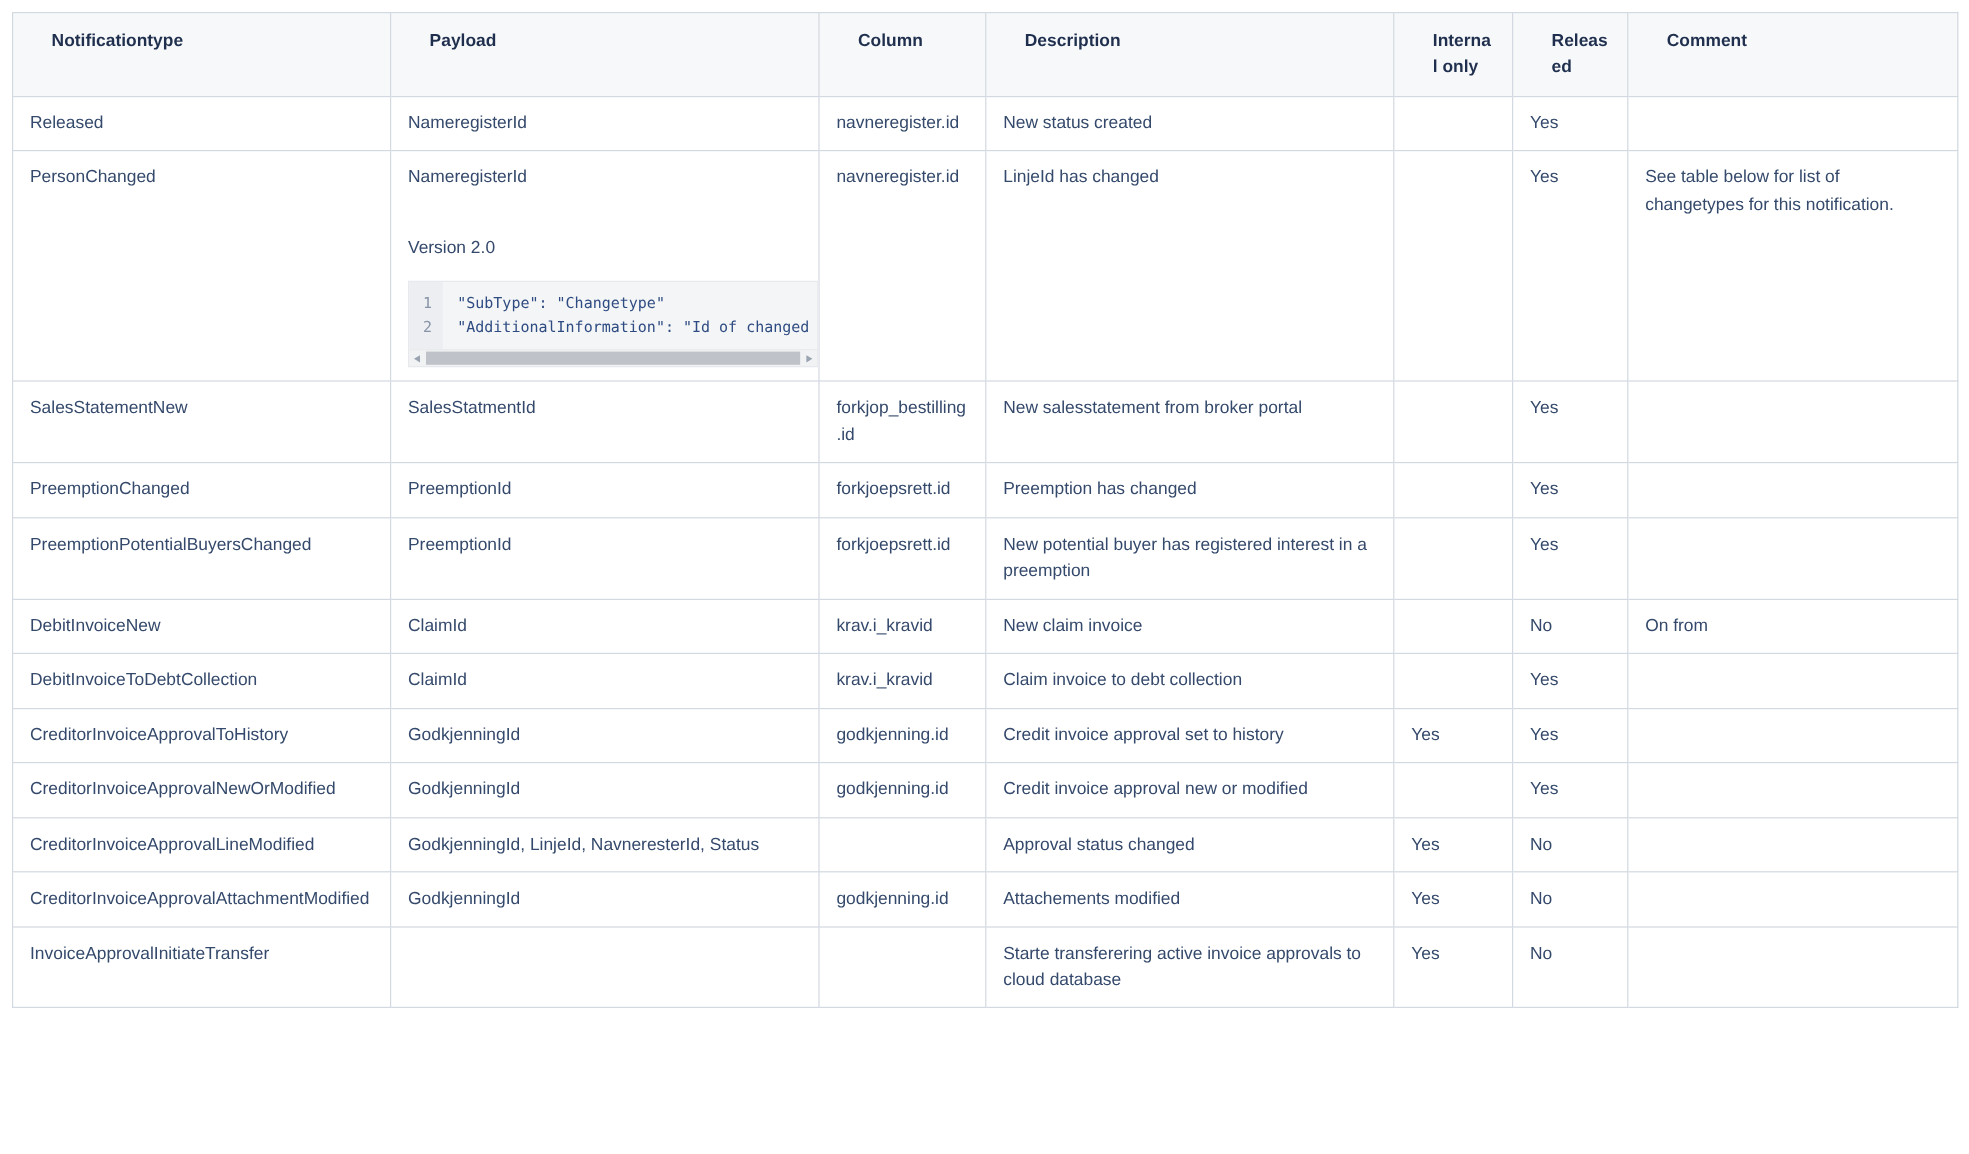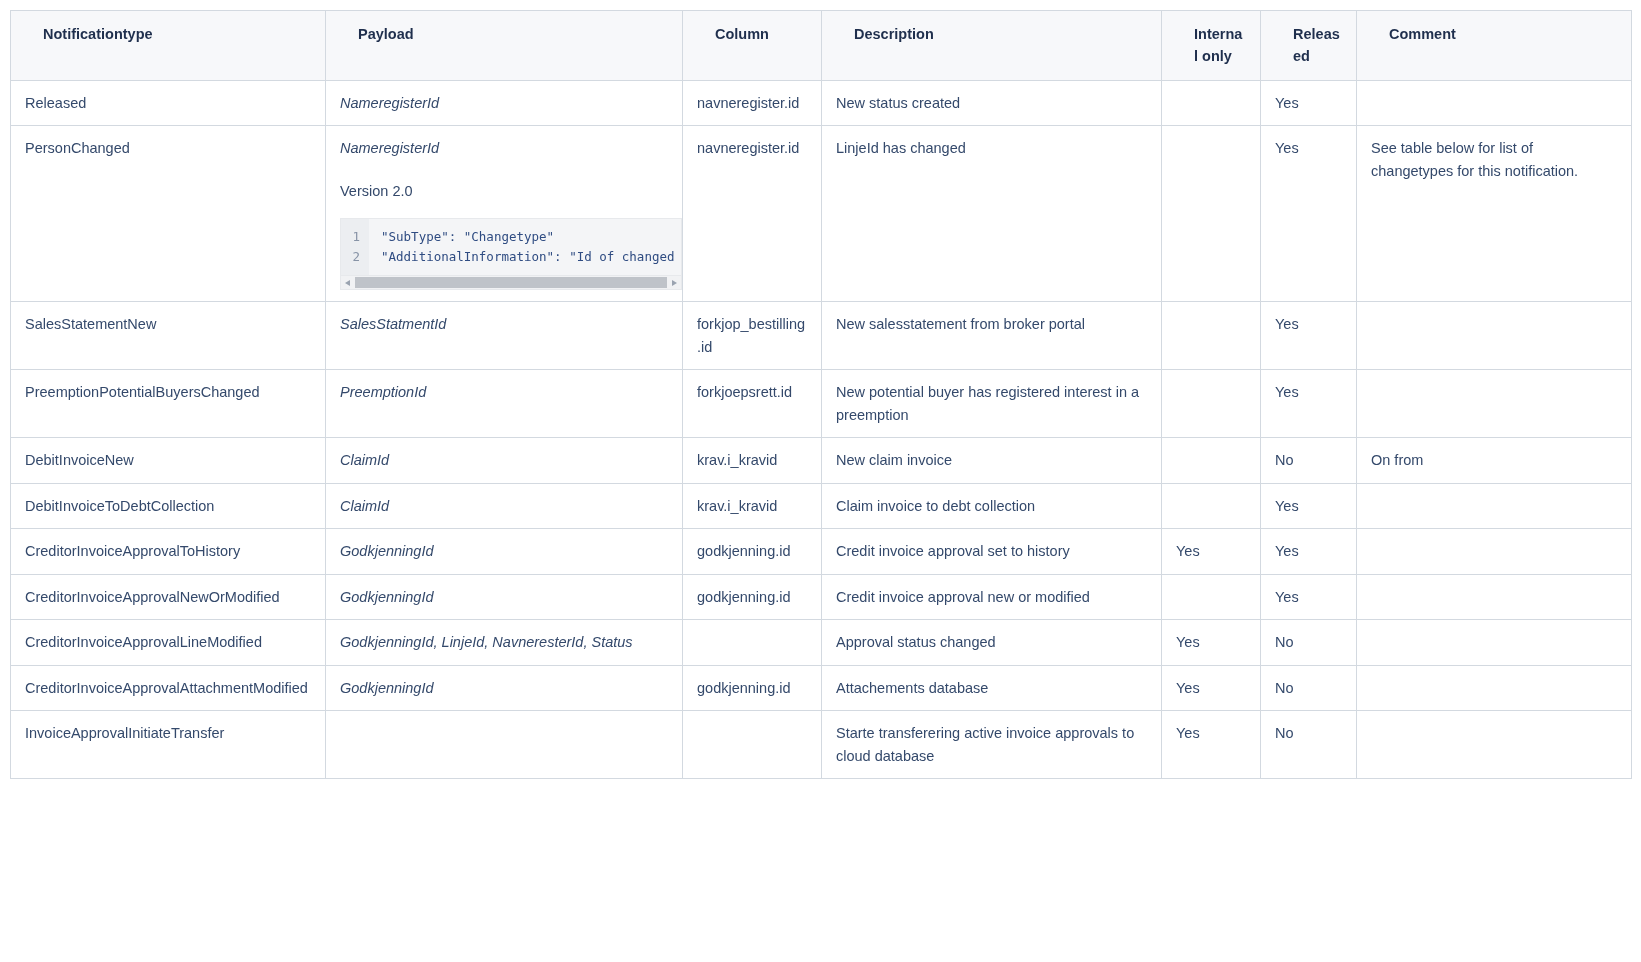--- a/index.html
+++ b/index.html
@@ -47,22 +47,22 @@
   
   col.c0 { width: 315px; }
   col.c1 { width: 357px; }
   col.c2 { width: 139px; }
   col.c3 { width: 340px; }
   col.c4 { width: 99px; }
   col.c5 { width: 96px; }
   col.c6 { width: 275px; }
 
   .cell-text { display: block; }
-  .payload-label { display: block; font-style: italic; }
-  .version-label { display: block; margin-top: 20px; }
+  .payload-label { display: block; }
+  .version-label { display: block; margin-top: 36px; }
 
   
   .codeblock {
     margin-top: 16px;
     background: #f4f5f7;
     border: 1px solid #e7e9ec;
     width: 342px;
     position: relative;
     overflow: hidden;
     font-family: "DejaVu Sans Mono", monospace;
@@ -237,20 +237,43 @@
           </td>
           <td>
             <span class="cell-text">Yes</span>
           </td>
           <td>
             <span class="cell-text"></span>
           </td>
         </tr>
         <tr>
           <td>
+            <span class="cell-text">PreemptionChanged</span>
+          </td>
+          <td>
+            <span class="payload-label">PreemptionId</span>
+          </td>
+          <td>
+            <span class="cell-text">forkjoepsrett.id</span>
+          </td>
+          <td>
+            <span class="cell-text">Preemption has changed</span>
+          </td>
+          <td>
+            <span class="cell-text"></span>
+          </td>
+          <td>
+            <span class="cell-text">Yes</span>
+          </td>
+          <td>
+            <span class="cell-text"></span>
+          </td>
+        </tr>
+        <tr>
+          <td>
             <span class="cell-text">PreemptionPotentialBuyersChanged</span>
           </td>
           <td>
             <span class="payload-label">PreemptionId</span>
           </td>
           <td>
             <span class="cell-text">forkjoepsrett.id</span>
           </td>
           <td>
             <span class="cell-text">New potential buyer has registered interest in a preemption</span>
@@ -384,21 +407,21 @@
           <td>
             <span class="cell-text">CreditorInvoiceApprovalAttachmentModified</span>
           </td>
           <td>
             <span class="payload-label">GodkjenningId</span>
           </td>
           <td>
             <span class="cell-text">godkjenning.id</span>
           </td>
           <td>
-            <span class="cell-text">Attachements database</span>
+            <span class="cell-text">Attachements modified</span>
           </td>
           <td>
             <span class="cell-text">Yes</span>
           </td>
           <td>
             <span class="cell-text">No</span>
           </td>
           <td>
             <span class="cell-text"></span>
           </td>

